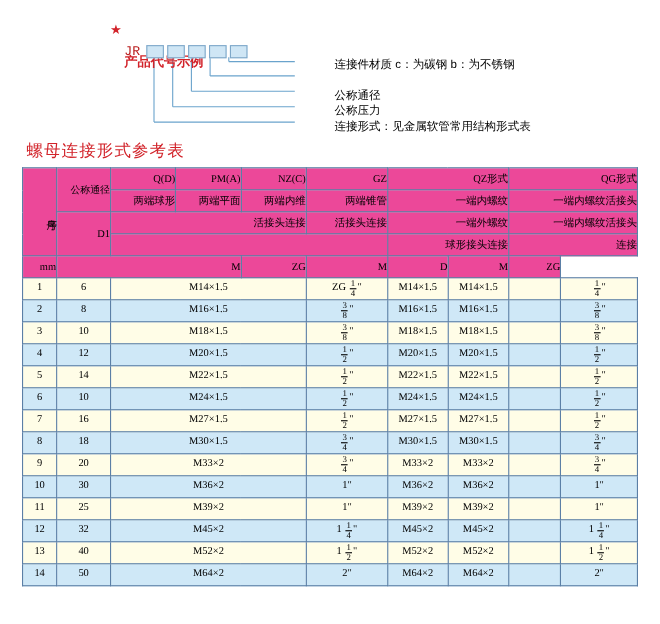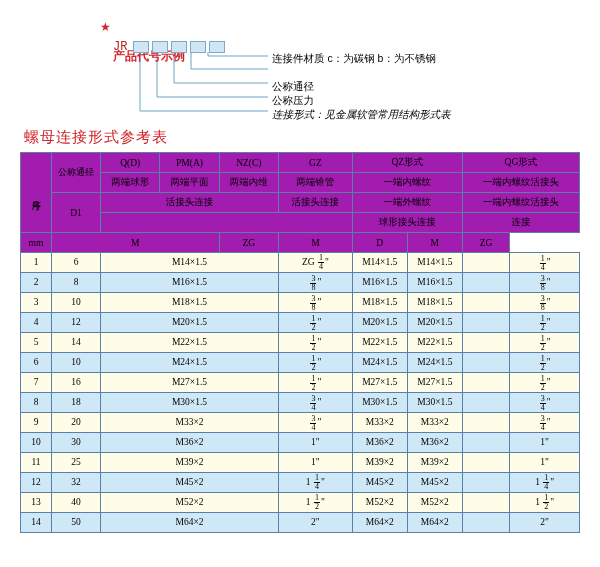--- a/index.html
+++ b/index.html
@@ -35,26 +35,27 @@
   }
   .code-boxes span{
     display:block;width:14px;height:10px;
     border:1px solid #7fa8c9;background:#cfe6f5;
   }
   
   .leader-svg{position:absolute;left:0;top:0;}
   .leg-item{
     position:absolute;font-size:10.5px;white-space:nowrap;
     font-family:"Liberation Sans","DejaVu Sans",sans-serif;
+    margin-left:32px;
   }
   .l1{left:272px;top:52px;}
   .l2{left:272px;top:66px;}
   .l3{left:272px;top:80px;}
   .l4{left:272px;top:94px;}
-  .l5{left:272px;top:108px;font-style:italic;}
+  .l5{left:272px;top:108px;}
 
   
   .sec-title{
     position:absolute;left:24px;top:128px;
     font-size:15px;font-weight:normal;color:#d2232a;
     letter-spacing:1px;
   }
 
   
   .tbl-wrap{
@@ -66,21 +67,21 @@
     font-family:"Liberation Serif","DejaVu Serif",serif;
   }
   th,td{
     border:1px solid #5b7fa6;
     text-align:center;
     vertical-align:middle;
     padding:0;
     height:19px;
     background:#fffde7;
   }
-  thead th{background:#a21caf;font-weight:normal;}
+  thead th{background:#ec4899;font-weight:normal;text-align:right;}
   .row-alt td{background:#cfe8f7;}
   .col-sn{width:30px;}
   .col-dn{width:48px;}
   .cel{line-height:1.05;}
   .frac{
     display:inline-block;text-align:center;vertical-align:middle;
     font-size:8px;line-height:1;margin:0 1px;
   }
   .frac .n{display:block;border-bottom:1px solid #000;padding:0 1px;}
   .frac .d{display:block;padding:0 1px;}

